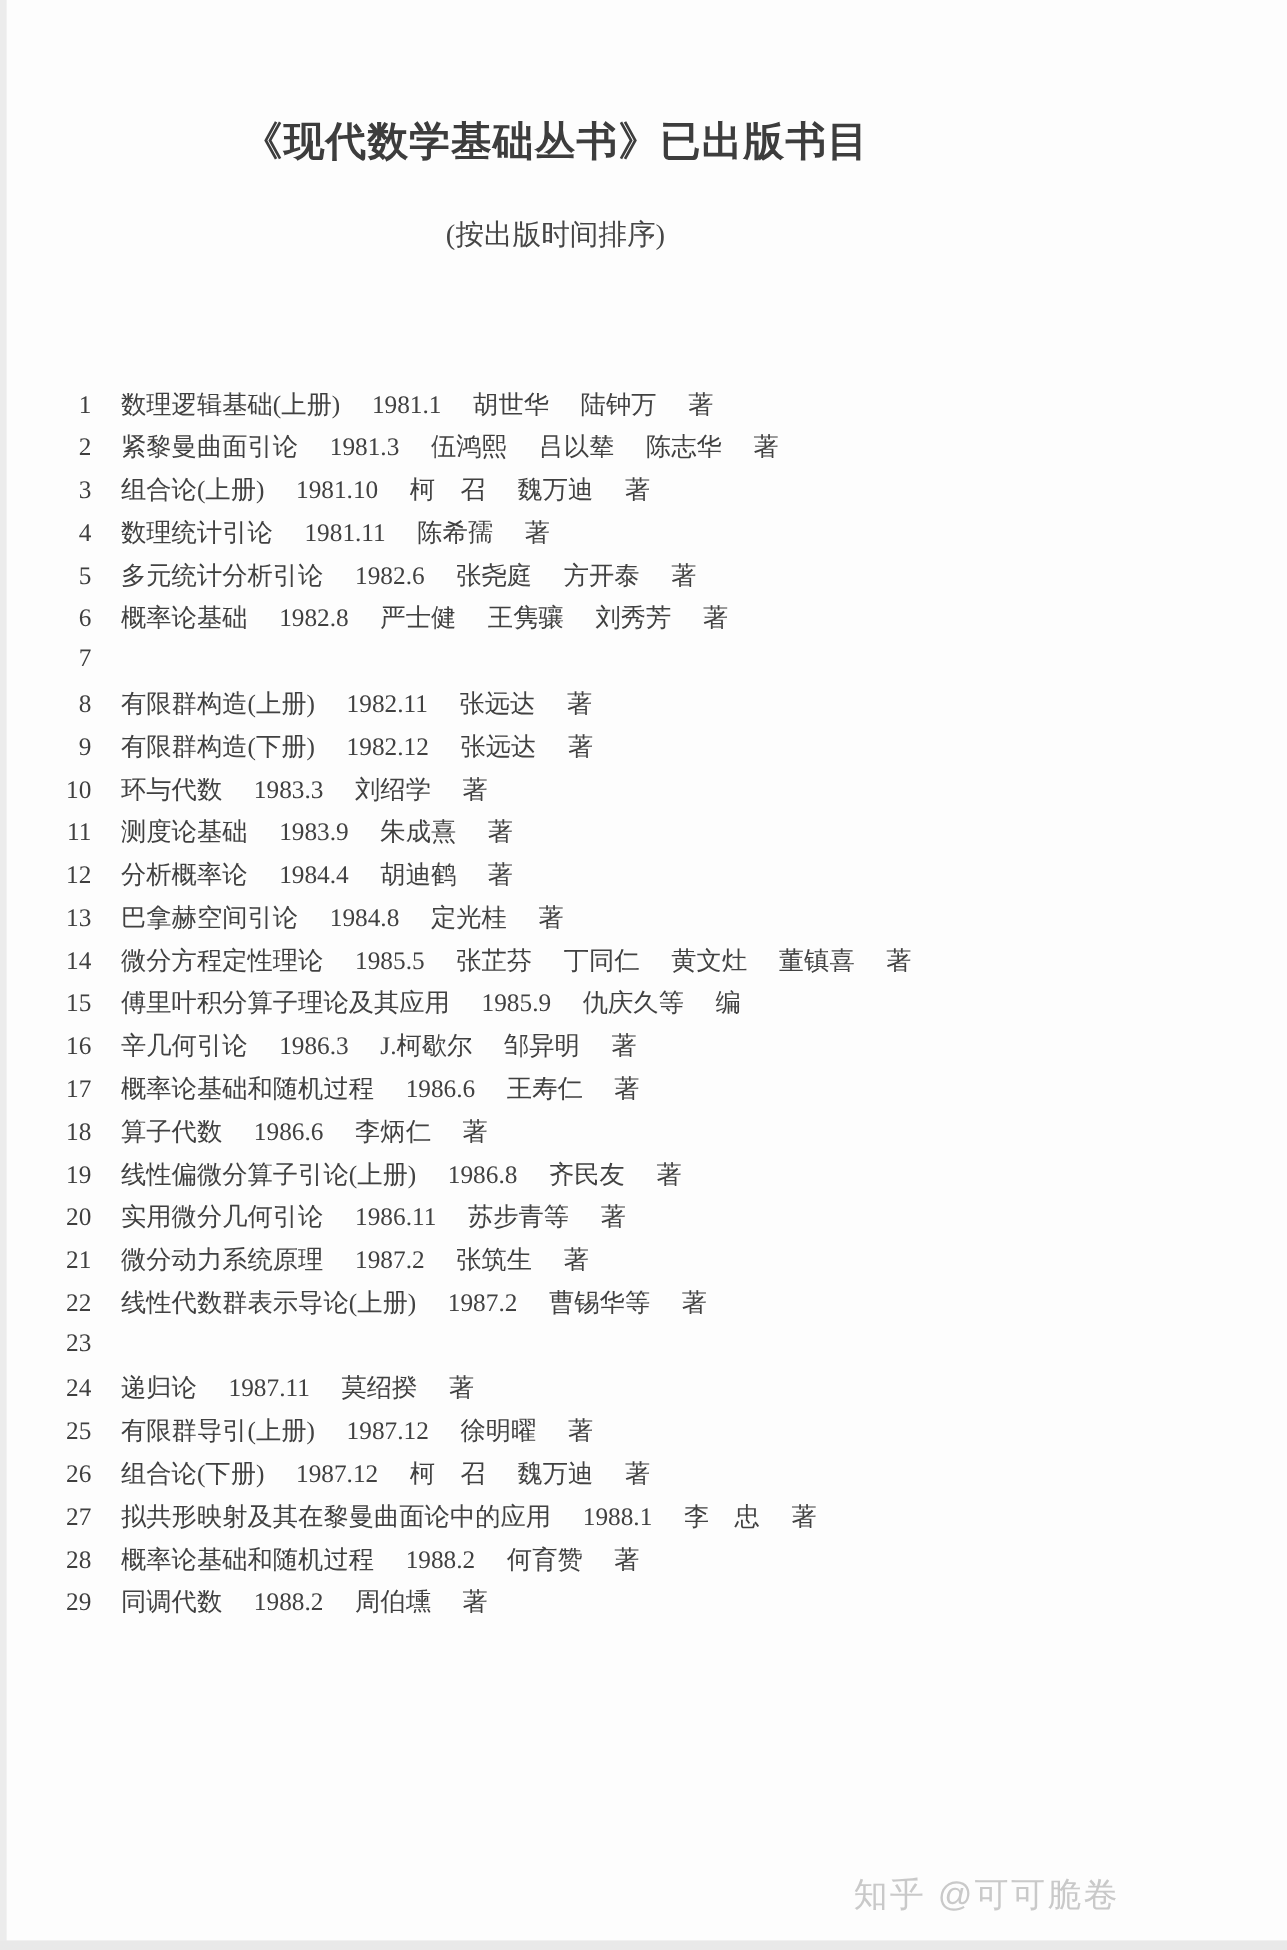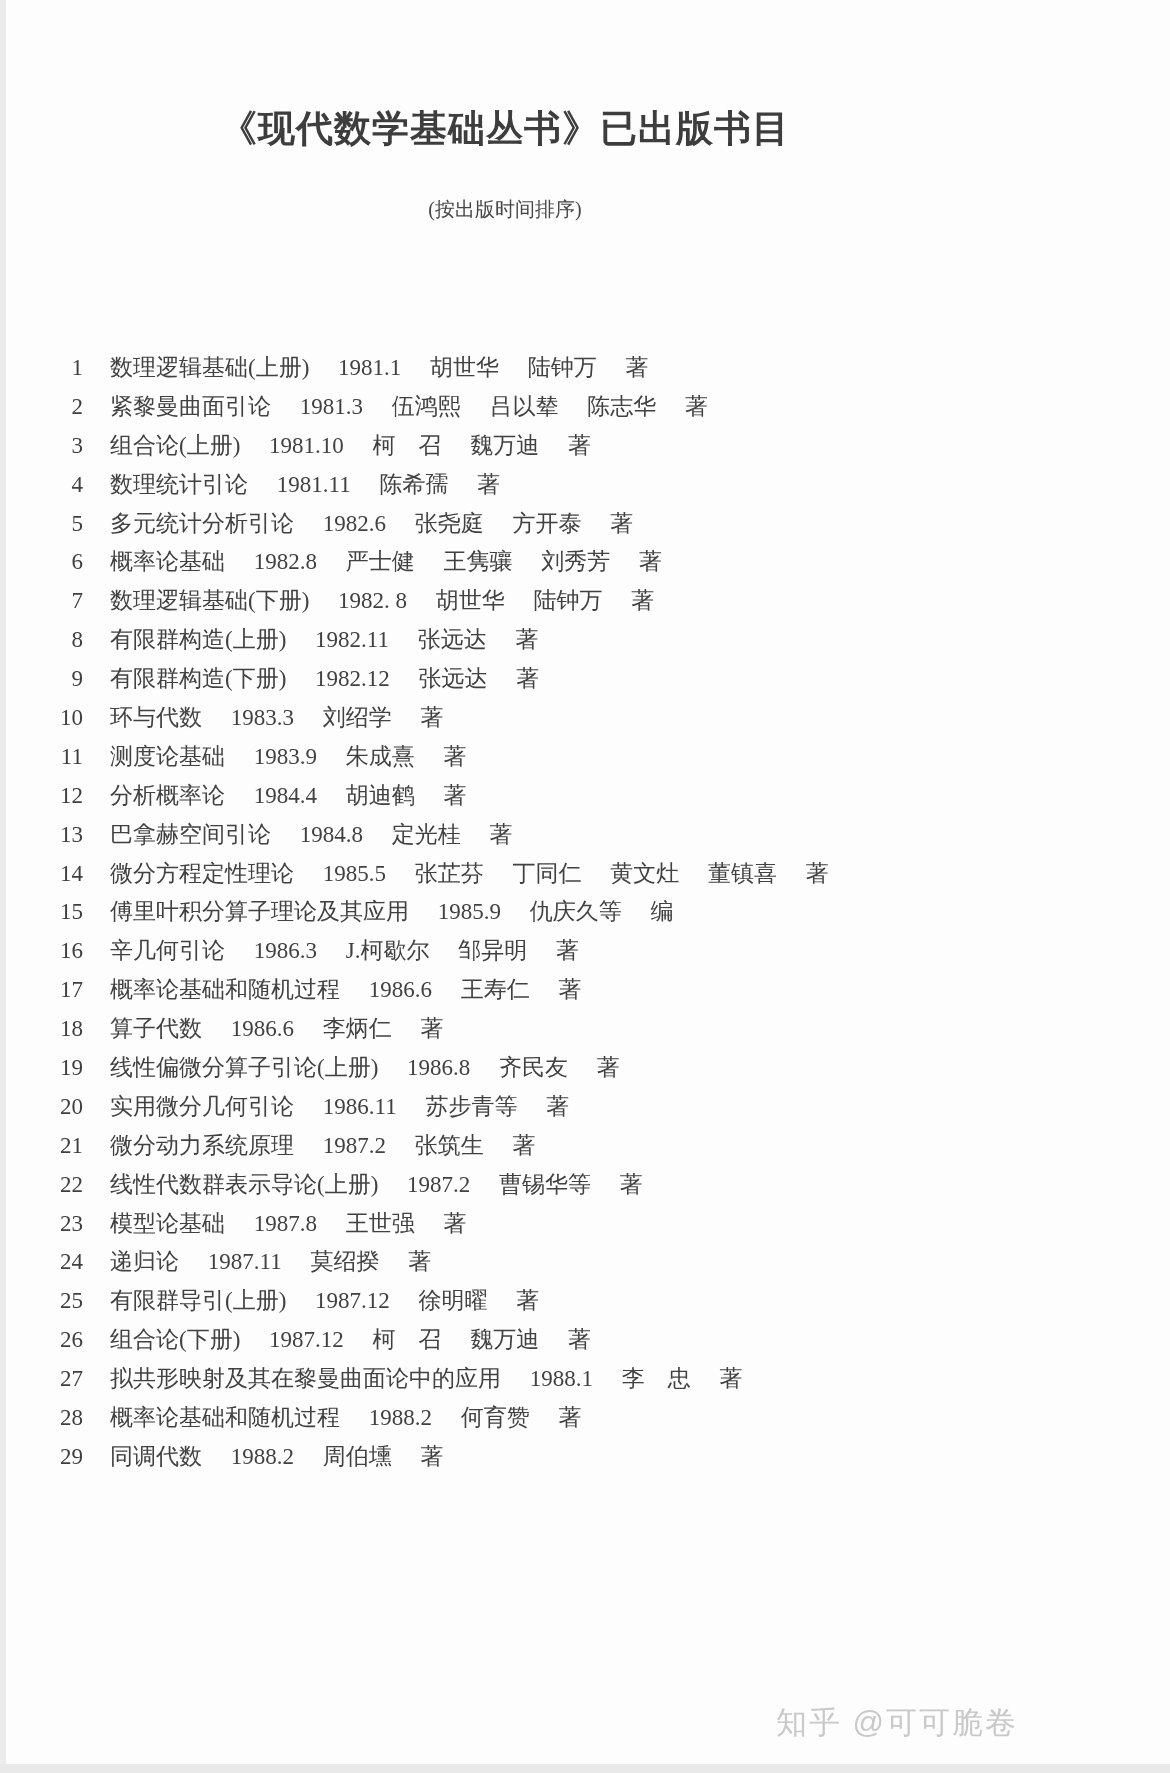--- a/index.html
+++ b/index.html
@@ -42,21 +42,21 @@
     font-size: 37px;
     font-weight: 600;
     letter-spacing: 1px;
     color: #3d3d3d;
     white-space: nowrap;
   }
   .doc-subtitle {
     margin: 0;
     padding-top: 42px;
     text-align: center;
-    font-size: 20px;
+    font-size: 26px;
     font-weight: 400;
     color: #464646;
   }
   #book-list {
     position: absolute;
     left: 0;
     top: 352px;
     width: 100%;
   }
   .row {
@@ -119,21 +119,20 @@
         <div class="row">
           <span class="num">5</span>
           <span class="content-cell"><span>多元统计分析引论</span><span class="seg">1982.6</span><span class="seg">张尧庭</span><span class="seg">方开泰</span><span class="seg">著</span></span>
         </div>
         <div class="row">
           <span class="num">6</span>
           <span class="content-cell"><span>概率论基础</span><span class="seg">1982.8</span><span class="seg">严士健</span><span class="seg">王隽骧</span><span class="seg">刘秀芳</span><span class="seg">著</span></span>
         </div>
         <div class="row">
           <span class="num">7</span>
-          <span class="content-cell"><span>数理逻辑基础(下册)</span><span class="seg">1982. 8</span><span class="seg">胡世华</span><span class="seg">陆钟万</span><span class="seg">著</span></span>
         </div>
         <div class="row">
           <span class="num">8</span>
           <span class="content-cell"><span>有限群构造(上册)</span><span class="seg">1982.11</span><span class="seg">张远达</span><span class="seg">著</span></span>
         </div>
         <div class="row">
           <span class="num">9</span>
           <span class="content-cell"><span>有限群构造(下册)</span><span class="seg">1982.12</span><span class="seg">张远达</span><span class="seg">著</span></span>
         </div>
         <div class="row">
@@ -183,21 +182,20 @@
         <div class="row">
           <span class="num">21</span>
           <span class="content-cell"><span>微分动力系统原理</span><span class="seg">1987.2</span><span class="seg">张筑生</span><span class="seg">著</span></span>
         </div>
         <div class="row">
           <span class="num">22</span>
           <span class="content-cell"><span>线性代数群表示导论(上册)</span><span class="seg">1987.2</span><span class="seg">曹锡华等</span><span class="seg">著</span></span>
         </div>
         <div class="row">
           <span class="num">23</span>
-          <span class="content-cell"><span>模型论基础</span><span class="seg">1987.8</span><span class="seg">王世强</span><span class="seg">著</span></span>
         </div>
         <div class="row">
           <span class="num">24</span>
           <span class="content-cell"><span>递归论</span><span class="seg">1987.11</span><span class="seg">莫绍揆</span><span class="seg">著</span></span>
         </div>
         <div class="row">
           <span class="num">25</span>
           <span class="content-cell"><span>有限群导引(上册)</span><span class="seg">1987.12</span><span class="seg">徐明曜</span><span class="seg">著</span></span>
         </div>
         <div class="row">

